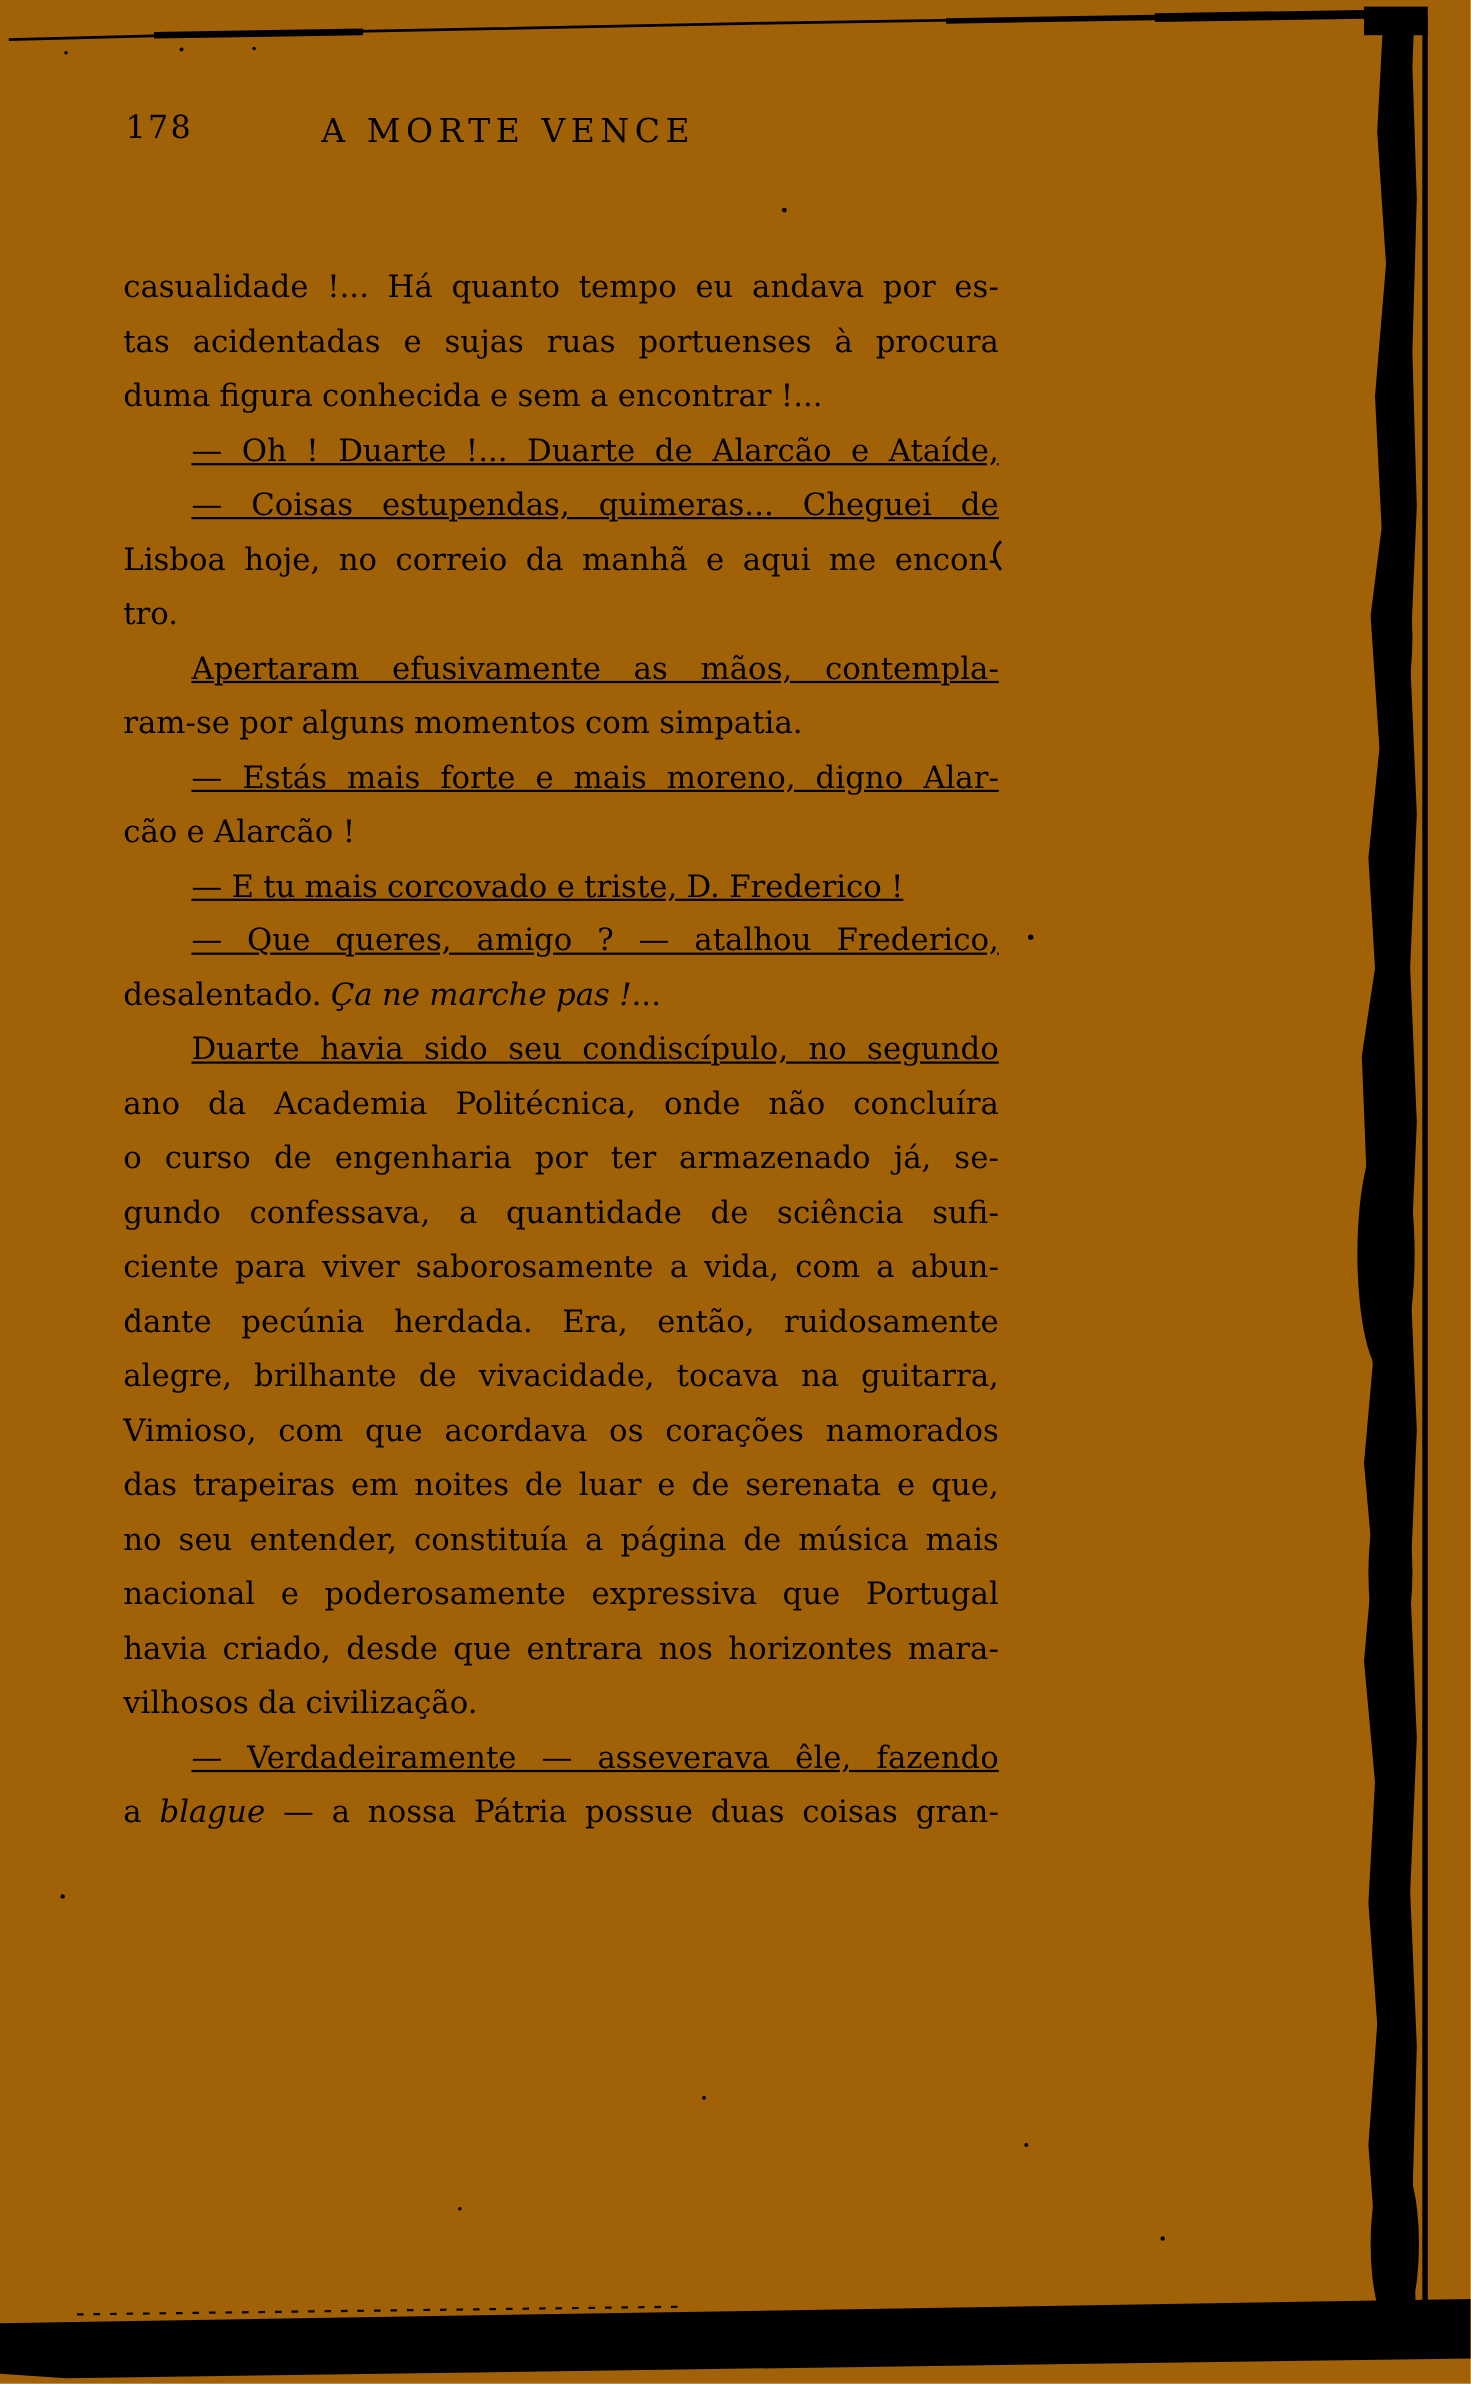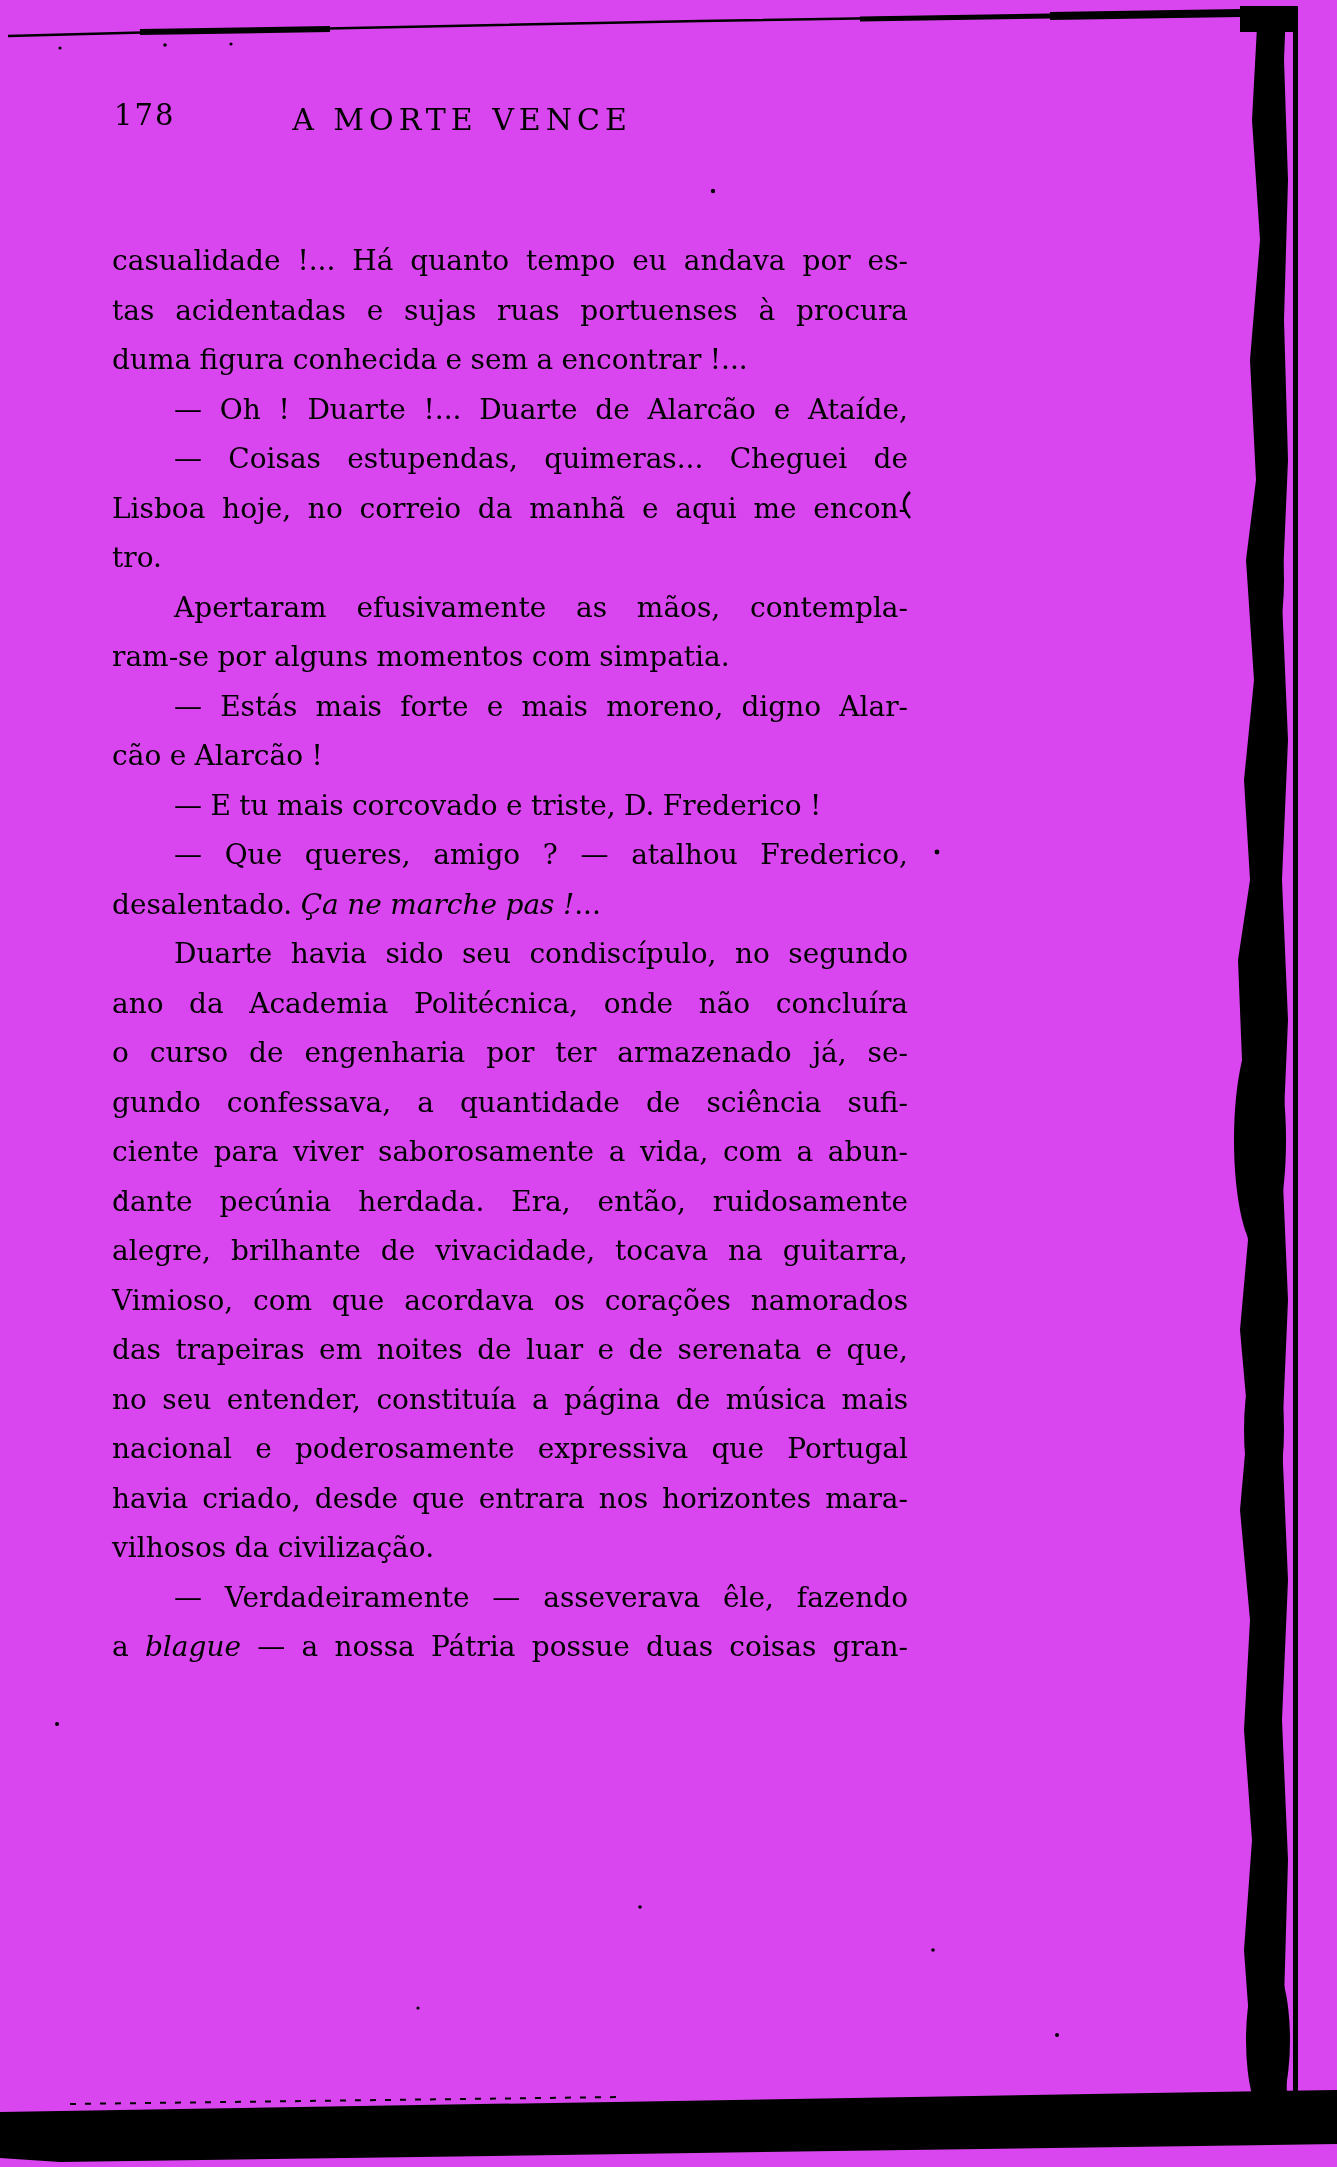--- a/index.html
+++ b/index.html
@@ -1,30 +1,30 @@
 <!DOCTYPE html>
 <html><head>
 <meta charset="utf-8">
 <style>
   html,body{margin:0;padding:0;background:#fff;}
   body{
     width:1337px;height:2167px;position:relative;overflow:hidden;
     font-family:"DejaVu Serif", "Liberation Serif", serif;
     color:#000;
   }
-  .page{position:absolute;inset:0;background:#d946ef;}
+  .page{position:absolute;inset:0;background:#a16207;}
   .header{position:absolute;top:96px;left:112px;width:796px;height:44px;}
   .pagenum{position:absolute;left:2px;top:2px;font-size:29px;letter-spacing:2px;}
   .running-title{position:absolute;left:0;top:6px;width:700px;text-align:center;
     font-size:30px;letter-spacing:5px;}
   .body-text{position:absolute;left:112px;top:236px;width:796px;
     font-size:28px;line-height:49.5px;word-spacing:-0.5px;}
   .line{text-align:justify;text-align-last:left;height:49.5px;overflow:visible;white-space:normal;}
   .line.just{text-align-last:justify;}
-  .line.indent{text-indent:62px;}
+  .line.indent{text-indent:62px;text-decoration:underline;}
   .line i{}
   .artifacts{position:absolute;inset:0;pointer-events:none;}
 </style>
 </head>
 <body>
 
 <div class="page">
 
   <div class="header">
     <div class="pagenum">178</div>

